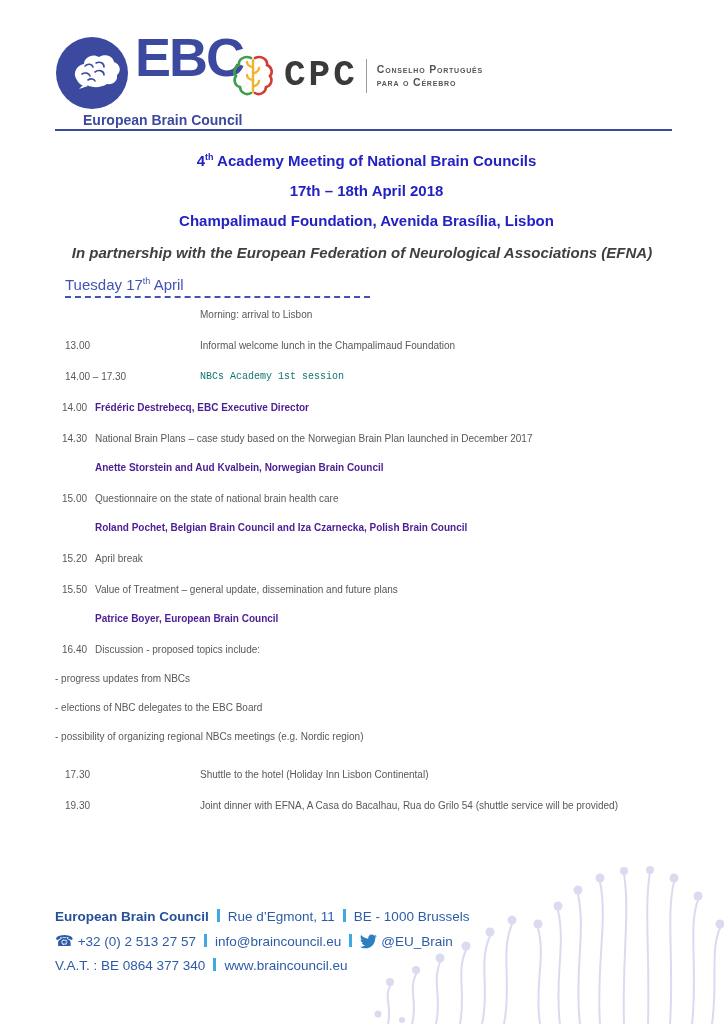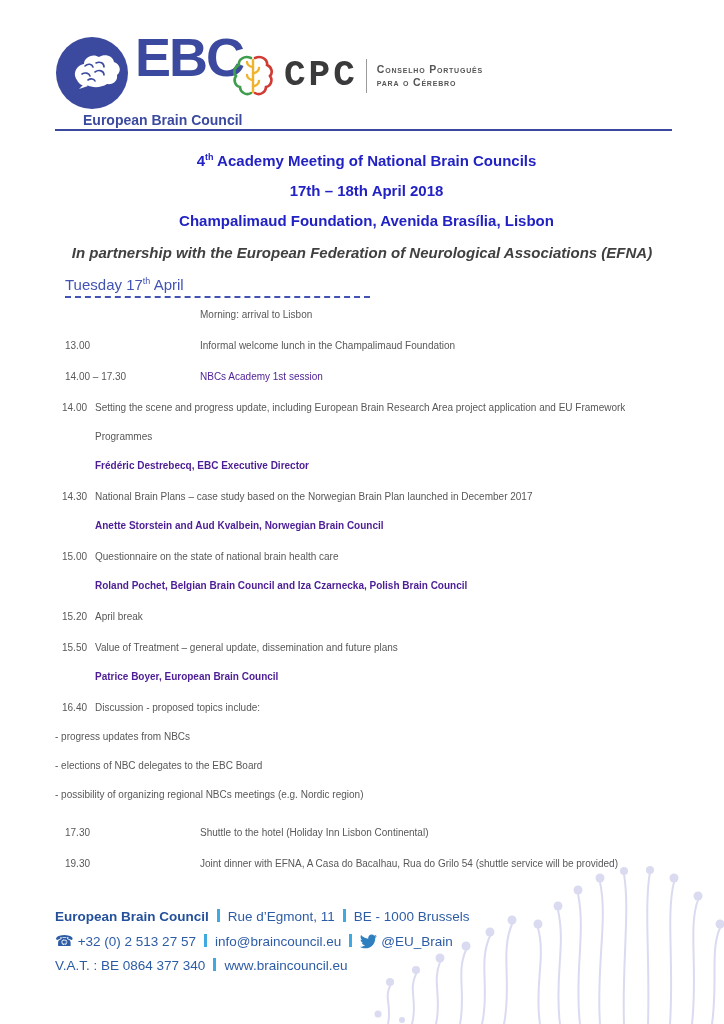--- a/index.html
+++ b/index.html
@@ -50,21 +50,21 @@
   .schedule{position:absolute;top:300px;left:55px;right:50px;
     color:#58585a;font-size:10px;line-height:29px;}
   .row{position:relative;margin-bottom:2px;}
   .row .time{position:absolute;left:7px;top:0;}
   .row.tabbed .time{left:10px;}
   .row.tabbed .desc{padding-left:145px;}
   .row.inline .desc{padding-left:40px;max-width:585px;}
   .row.inline .speaker{
     padding-left:40px;font-weight:bold;color:#4c1d95;white-space:nowrap;
   }
-  .desc.teal{color:#4c1d95;}
+  .desc.teal{color:#0f766e;font-family:Liberation Mono, monospace;}
   .bullets .bullet{line-height:29px;}
   .row.gap-top{margin-top:9px;}
   .row.tight .desc{line-height:21px;max-width:455px;padding-top:4px;}
   .row.tight .time{top:4px;line-height:21px;}
 
   
   .footer{position:absolute;top:905px;left:55px;right:30px;color:#2d5ca6;
     font-size:13.5px;line-height:24px;z-index:2;}
   .footer .bold{font-weight:bold;color:#24509c;}
   .sep{display:inline-block;width:3px;height:13px;background:#3fa9e0;
@@ -183,21 +183,20 @@
       <div class="desc">Informal welcome lunch in the Champalimaud Foundation</div>
     </div>
 
     <div class="row tabbed">
       <span class="time">14.00 – 17.30</span>
       <div class="desc teal">NBCs Academy 1st session</div>
     </div>
 
     <div class="row inline">
       <span class="time">14.00</span>
-      <div class="desc">Setting the scene and progress update, including European Brain Research Area project application and EU Framework Programmes</div>
       <div class="speaker">Frédéric Destrebecq, EBC Executive Director</div>
     </div>
 
     <div class="row inline">
       <span class="time">14.30</span>
       <div class="desc">National Brain Plans – case study based on the Norwegian Brain Plan launched in December 2017</div>
       <div class="speaker">Anette Storstein and Aud Kvalbein, Norwegian Brain Council</div>
     </div>
 
     <div class="row inline">

